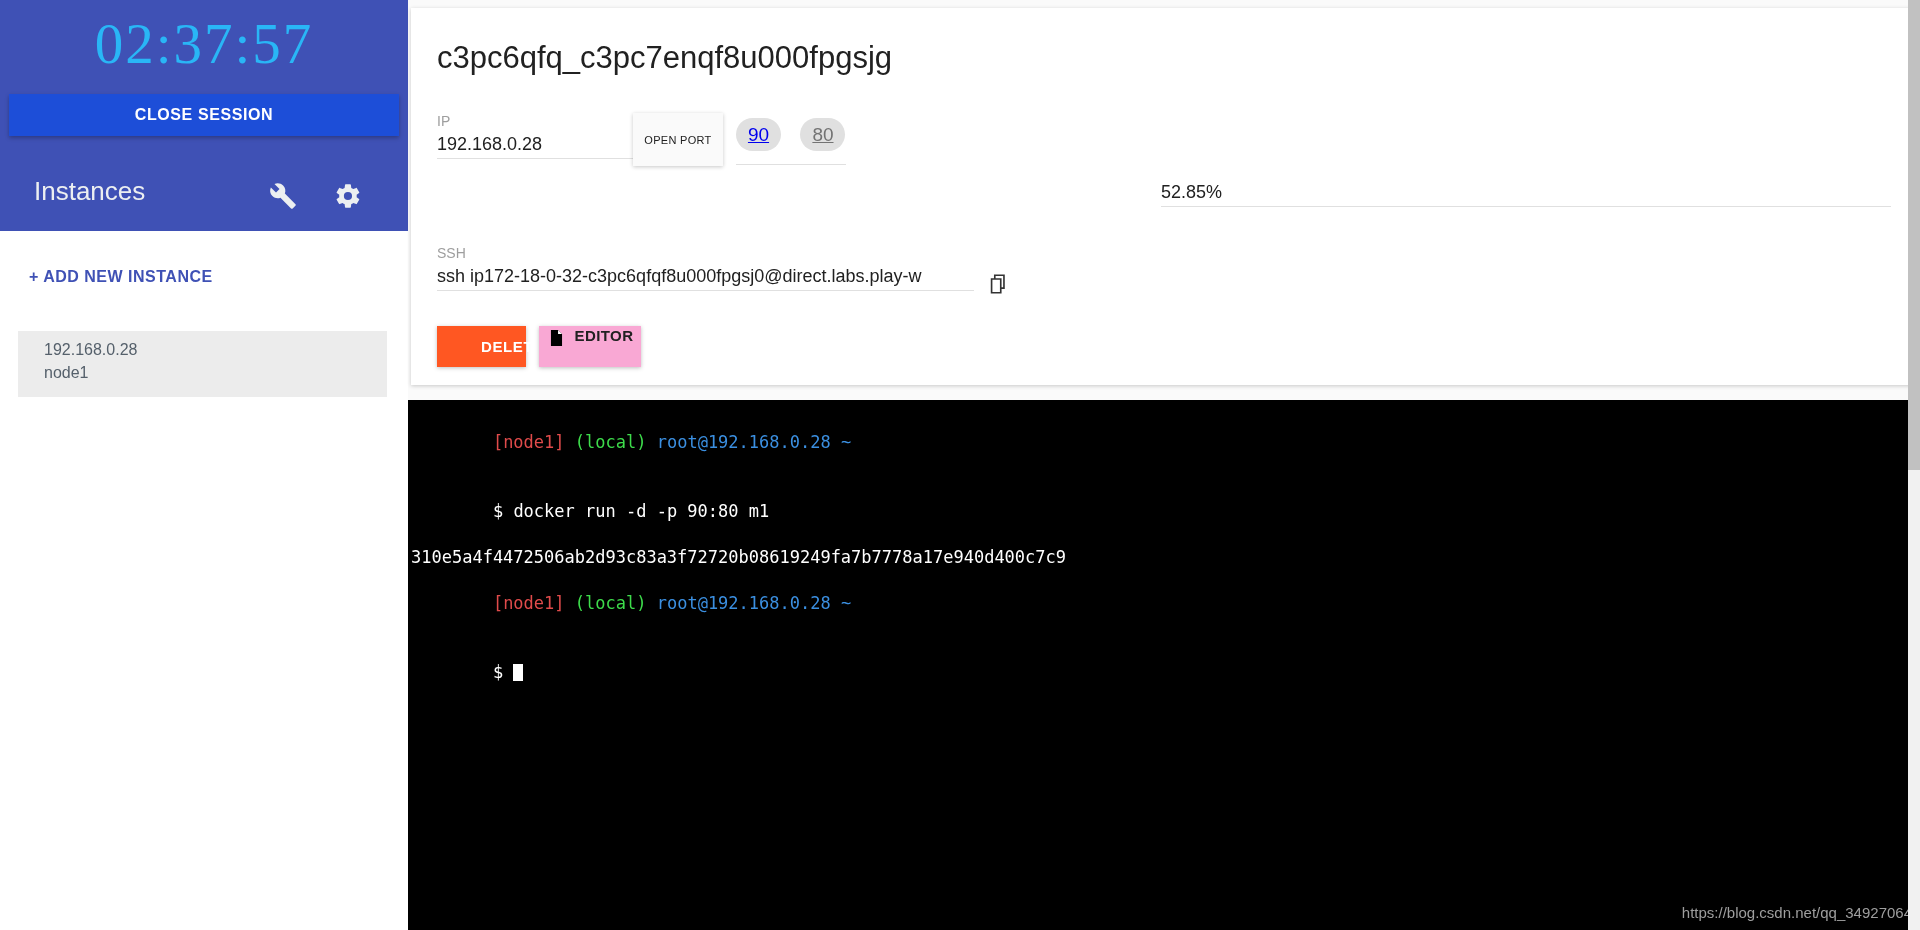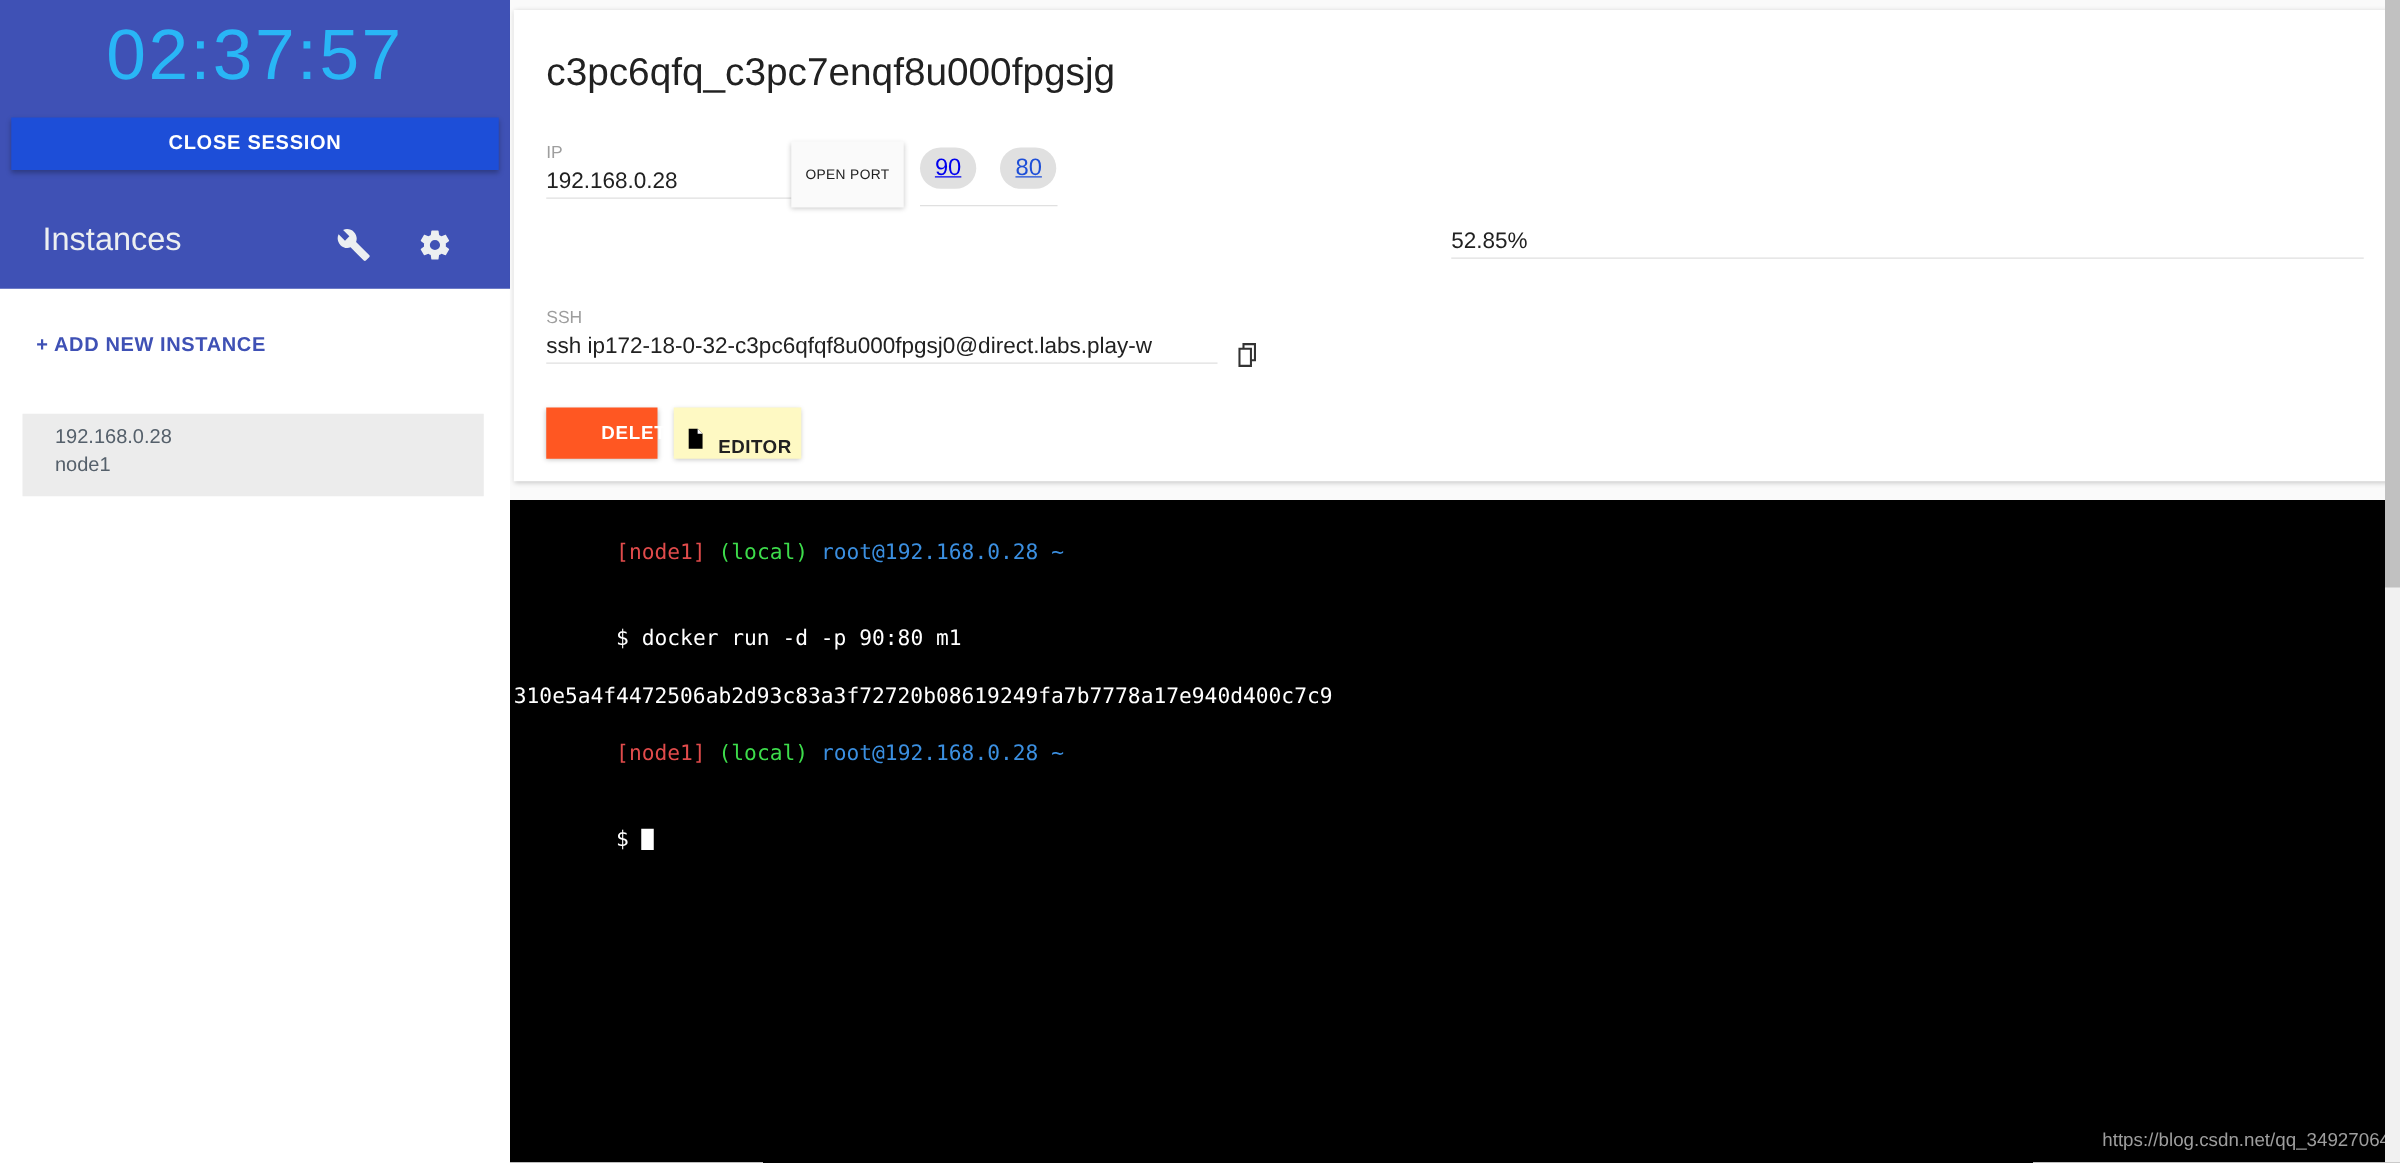--- a/index.html
+++ b/index.html
@@ -20,21 +20,21 @@
   }
   .sidebar-head {
     position: absolute; left: 0; top: 0;
     width: 408px; height: 231px;
     background: #3f51b5;
   }
   .timer {
     position: absolute; left: 0; top: 6px; width: 408px;
     text-align: center;
     color: #29b6f6;
-    font-family: Liberation Sans, sans-serif;
+    font-family: Liberation Serif, serif;
     font-size: 57px;
     font-weight: 400;
     letter-spacing: 2px;
     line-height: 76px;
   }
   .close-session {
     position: absolute; left: 9px; top: 94px;
     width: 390px; height: 42px;
     background: #1d4ed8;
     border: none;
@@ -135,21 +135,21 @@
     line-height: 33px;
     text-align: center;
     background: #e0e0e0;
     border-radius: 17px;
     margin-right: 15px;
     font-size: 19px;
     text-decoration: underline;
     cursor: pointer;
   }
   .port-badge.unvisited { color: #0000ee; }
-  .port-badge.visited   { color: #1d4ed8; }
+  .port-badge.visited   { color: #737373; }
   .port-underline {
     position: absolute; left: 325px; top: 156px;
     width: 110px; height: 1px; background: #e0e0e0;
   }
 
   .copy-icon {
     position: absolute; left: 576px; top: 264px;
     width: 22px; height: 24px; cursor: pointer;
   }
 
@@ -160,27 +160,27 @@
     color: #ffffff; font-size: 15px; font-weight: bold;
     letter-spacing: 0.6px;
     font-family: Liberation Sans, sans-serif;
     box-shadow: 0 1px 4px rgba(0,0,0,0.25);
     cursor: pointer;
     padding-left: 44px;
   }
   .editor-btn {
     position: absolute; left: 128px; top: 318px;
     width: 102px; height: 41px;
-    background: #fef9c3; border: none;
+    background: #f9a8d4; border: none;
     color: #212121; font-size: 15px; font-weight: bold;
     letter-spacing: 0.4px;
     font-family: "Liberation Sans", sans-serif;
     box-shadow: 0 1px 4px rgba(0,0,0,0.25);
     cursor: pointer;
-    display: flex; align-items: flex-end; justify-content: center; gap: 9px;
+    display: flex; align-items: flex-start; justify-content: center; gap: 9px;
   }
 
   
   .terminal {
     position: absolute; left: 0px; top: 400px;
     width: 1512px; height: 530px;
     background: #000000;
     padding: 8px 0 0 3px;
     overflow: hidden;
   }

